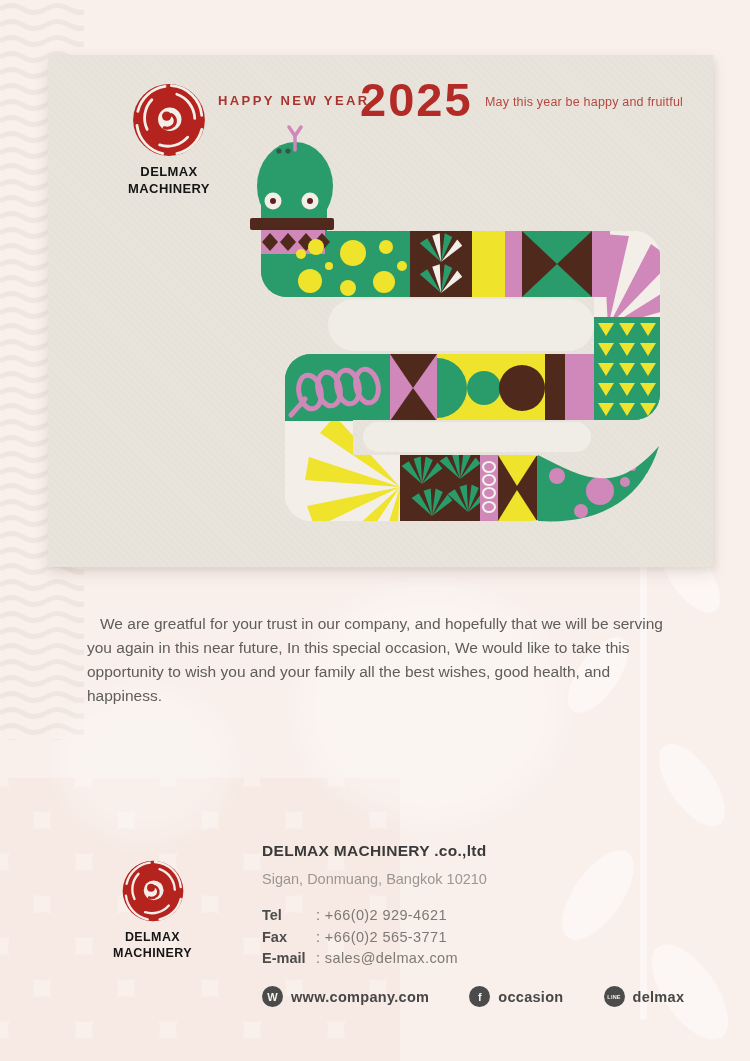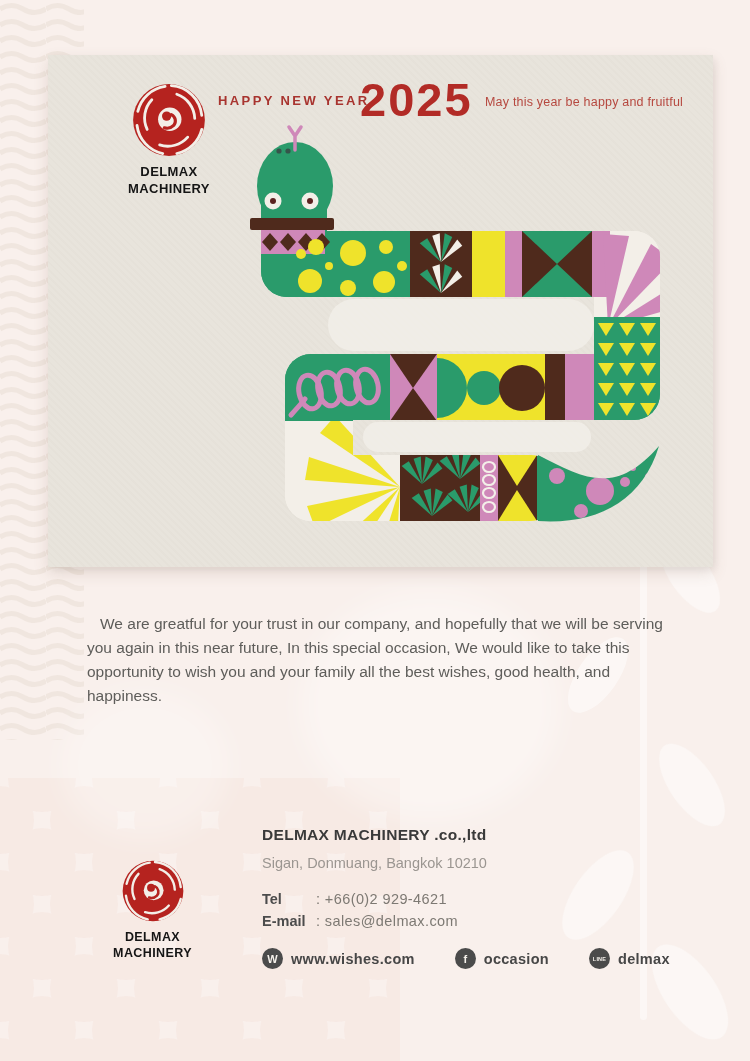--- a/index.html
+++ b/index.html
@@ -30,21 +30,21 @@
   .letter{position:absolute;left:87px;top:612px;width:580px;z-index:2;color:#5e5d5a;font-size:15.5px;line-height:1.55;}
   .greeting{white-space:pre-wrap;margin:0 0 24px 0;}
   .letter-body{margin:0 0 14px 0;text-indent:13px;}
   .closing{margin:0;}
 
   
   .footer{position:absolute;left:0;top:820px;width:750px;z-index:2;}
   .f-logo{position:absolute;left:90px;top:38px;width:125px;text-align:center;}
   .f-logo svg.mark{width:66px;height:66px;display:block;margin:0 auto;}
   .f-logo .logo-name{font-size:12.5px;}
-  .f-info{position:absolute;left:262px;top:6px;}
+  .f-info{position:absolute;left:262px;top:22px;}
   .company{font-size:15.5px;font-weight:bold;color:#3a3a3a;letter-spacing:.3px;}
   .address{margin-top:9px;font-size:14.5px;color:#9b9691;line-height:1.5;}
   .contacts{margin-top:14px;}
   .contact-row{display:flex;font-size:14.5px;line-height:1.5;align-items:flex-end;}
   .contact-row .lbl{width:54px;font-weight:bold;color:#4c4c4c;}
   .contact-row .val{color:#7d7973;letter-spacing:.4px;}
   .social{margin-top:16px;display:flex;align-items:center;gap:40px;}
   .social-item{display:flex;align-items:center;gap:8px;}
   .s-icon{width:21px;height:21px;border-radius:50%;background:#4b4b4b;color:#f6f2ec;
           display:flex;align-items:center;justify-content:center;font-weight:bold;font-size:11px;}
@@ -302,28 +302,32 @@
     <div class="company">DELMAX MACHINERY .co.,ltd</div>
     <div class="address">
       <div>Sigan, Donmuang, Bangkok 10210</div>
     </div>
     <div class="contacts">
       <div class="contact-row">
         <span class="lbl">Tel</span>
         <span class="val">: +66(0)2 929-4621</span>
       </div>
       <div class="contact-row">
+        <span class="lbl">Fax</span>
+        <span class="val">: +66(0)2 565-3771</span>
+      </div>
+      <div class="contact-row">
         <span class="lbl">E-mail</span>
         <span class="val">: sales@delmax.com</span>
       </div>
     </div>
     <div class="social">
       <div class="social-item">
         <span class="s-icon">W</span>
-        <span class="s-handle">www.wishes.com</span>
+        <span class="s-handle">www.company.com</span>
       </div>
       <div class="social-item">
         <span class="s-icon">f</span>
         <span class="s-handle">occasion</span>
       </div>
       <div class="social-item">
         <span class="s-icon tiny">LINE</span>
         <span class="s-handle">delmax</span>
       </div>
     </div>

